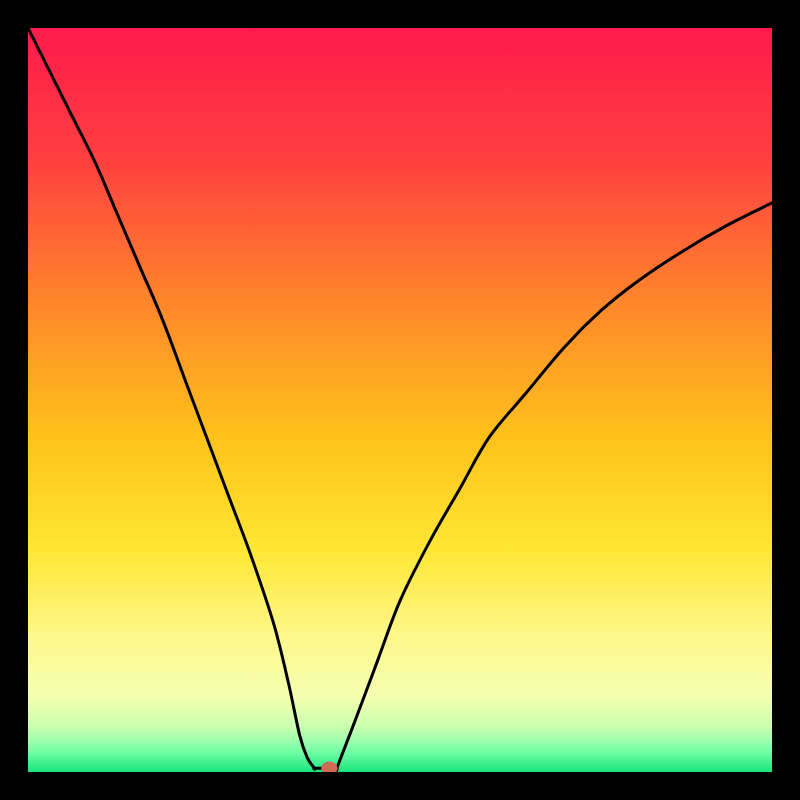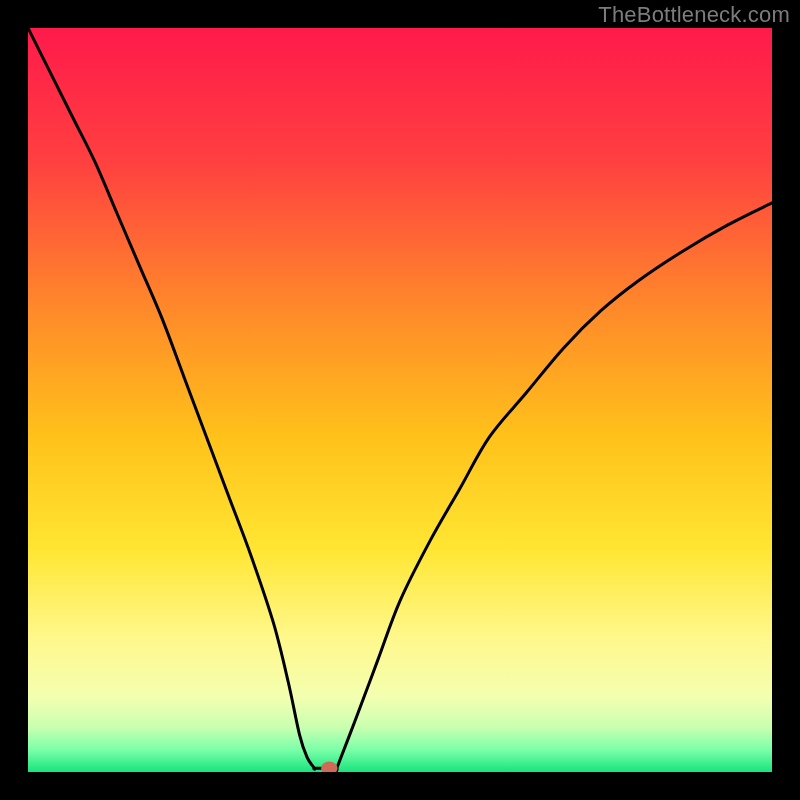--- a/index.html
+++ b/index.html
@@ -49,14 +49,13 @@
             <stop offset="94%" stop-color="#c9ffb0"></stop>
             <stop offset="97%" stop-color="#7cffa9"></stop>
             <stop offset="100%" stop-color="#18e47e"></stop>
           </linearGradient>
         </defs>
         <rect x="0" y="0" width="744" height="744" fill="url(#bg-grad)"></rect>
         <path d="M 0.00 0.00 C 3.72 7.44, 14.88 29.76, 22.32 44.64 C 29.76 59.52, 37.20 74.40, 44.64 89.28 C 52.08 104.16, 59.52 117.80, 66.96 133.92 C 74.40 150.04, 81.84 168.64, 89.28 186.00 C 96.72 203.36, 104.16 220.72, 111.60 238.08 C 119.04 255.44, 126.48 271.56, 133.92 290.16 C 141.36 308.76, 148.80 329.84, 156.24 349.68 C 163.68 369.52, 171.12 389.36, 178.56 409.20 C 186.00 429.04, 193.44 448.88, 200.88 468.72 C 208.32 488.56, 215.76 507.16, 223.20 528.24 C 230.64 549.32, 239.32 574.12, 245.52 595.20 C 251.72 616.28, 256.06 636.12, 260.40 654.72 C 264.74 673.32, 268.46 694.40, 271.56 706.80 C 274.66 719.20, 276.52 723.54, 279.00 729.12 C 281.48 734.70, 285.20 738.42, 286.44 740.28 C 287.68 742.14, 284.58 740.28, 286.44 740.28 C 288.30 740.28, 293.88 740.28, 297.60 740.28 C 301.32 740.28, 306.90 740.28, 308.76 740.28 C 310.62 740.28, 305.66 748.34, 308.76 740.28 C 311.86 732.22, 320.54 709.90, 327.36 691.92 C 334.18 673.94, 342.24 652.24, 349.68 632.40 C 357.12 612.56, 363.32 592.72, 372.00 572.88 C 380.68 553.04, 391.84 531.96, 401.76 513.36 C 411.68 494.76, 421.60 478.64, 431.52 461.28 C 441.44 443.92, 450.12 425.32, 461.28 409.20 C 472.44 393.08, 486.08 379.44, 498.48 364.56 C 510.88 349.68, 523.28 333.56, 535.68 319.92 C 548.08 306.28, 560.48 293.88, 572.88 282.72 C 585.28 271.56, 596.44 262.88, 610.08 252.96 C 623.72 243.04, 639.84 232.50, 654.72 223.20 C 669.60 213.90, 684.48 205.22, 699.36 197.16 C 714.24 189.10, 736.56 178.56, 744.00 174.84" fill="none" stroke="#000" stroke-width="3" stroke-linecap="round" stroke-linejoin="round"></path>
         <ellipse cx="301.32" cy="740.28" rx="8.184000000000001" ry="6.696000000000001" fill="#cf6a57"></ellipse>
       </svg>
     </div>
-  <div class="watermark" id="wm" style="right: 10px; top: 2px;">TheBottleneck.com</div>
 </div>
 
 </body></html>

